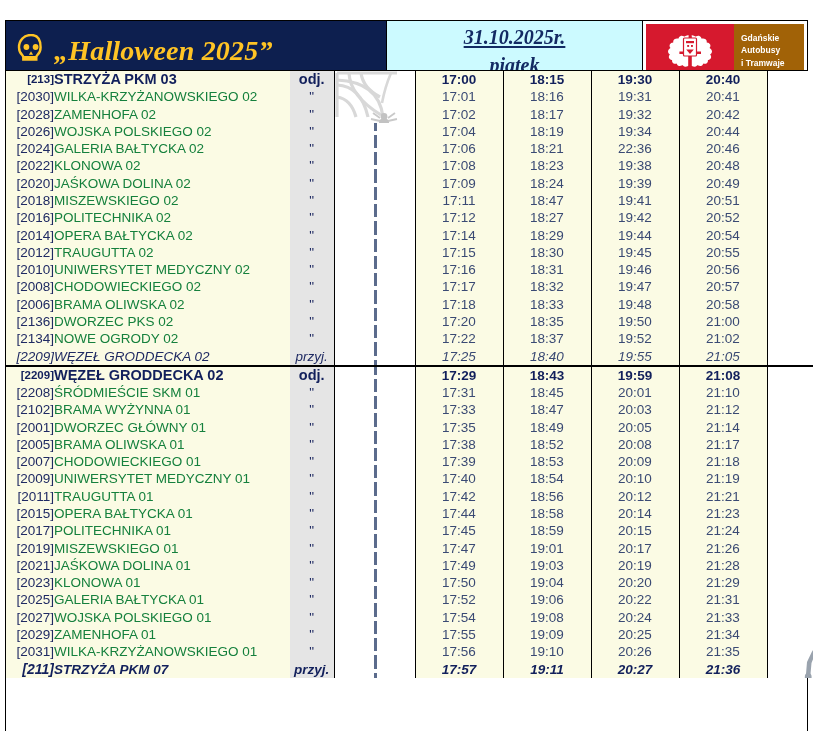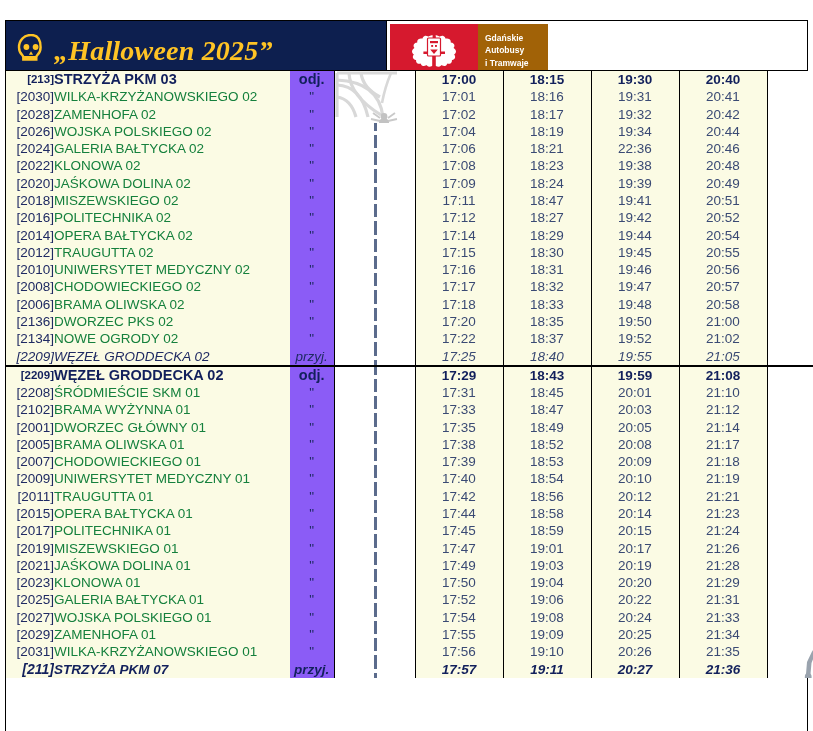--- a/index.html
+++ b/index.html
@@ -77,21 +77,21 @@
 
   td.id{
     background:#fbfbe4;text-align:right;padding-right:4px;
     font-size:11px;color:#1f2a63;
   }
   td.name{
     background:#fbfbe4;text-align:left;padding-left:6px;
     font-size:13.5px;color:#15803d;
   }
   td.od{
-    background:#8b5cf6;text-align:center;
+    background:#e5e5e5;text-align:center;
     font-size:11.5px;color:#1f2a63;
     border-right:1px solid #000;
   }
   td.web{background:#ffffff;border-right:1px solid #000;position:relative;}
   td.tm{
     background:#fbfbe4;text-align:center;
     font-size:13.5px;color:#3a4a74;
     border-right:1px solid #000;
   }
   td.skel{background:#ffffff;position:relative;}
@@ -126,20 +126,24 @@
     <div class="hdr-title">
       <svg class="skull-icon" viewBox="0 0 30 34">
         <path d="M15 1C7.8 1 3 6.4 3 13.2c0 4 1.6 6.4 3.3 8 .8.8 1 1.3 1 2.2v2.1h1.9v-2.3h1.8v2.3h1.9v-2.3h1.8v2.3h1.9v-2.3h1.8v2.3h1.9v-2.1c0-.9.2-1.4 1-2.2 1.7-1.6 3.3-4 3.3-8C24.6 6.4 22.2 1 15 1z" fill="none" stroke="#ffc425" stroke-width="2.4"></path>
         <circle cx="10.4" cy="13" r="2.9" fill="#ffc425"></circle>
         <circle cx="19.6" cy="13" r="2.9" fill="#ffc425"></circle>
         <path d="M15 17.2l-2.1 3.6h4.2z" fill="#ffc425"></path>
       </svg>
       <span class="hdr-title-text">„Halloween 2025”</span>
     </div>
 
+    <div class="hdr-date">
+      <span class="hdr-date-line">31.10.2025r.</span>
+      <span class="hdr-date-line">piątek</span>
+    </div>
 
     <div class="hdr-logo">
       <div class="logo-red">
         <svg class="crest" viewBox="0 0 52 38">
           <g fill="#ffffff">
             <path d="M26 3c-3 0-5.4 1.6-5.4 1.6S18.4 3.3 16.6 4c-1.9.7-2 2.6-2 2.6S12 5.9 10.4 7.2C8.8 8.5 9.3 10.6 9.3 10.6S6.6 10.8 5.8 12.6c-.8 1.8.6 3.4.6 3.4S4 17.3 4 19.4c0 2 1.9 3 1.9 3s-1.6 1.7-.9 3.5c.7 1.8 3.1 2 3.1 2s-.4 2.2 1.1 3.3c1.5 1.1 3.5.3 3.5.3s.4 2 2.3 2.5c1.9.5 3.4-.9 3.4-.9s1.1 1.7 3.2 1.7c1.6 0 2.6-1 2.6-1V22H15.4v-2.4h9.2V3z"></path>
             <path d="M26 3c3 0 5.4 1.6 5.4 1.6S33.6 3.3 35.4 4c1.9.7 2 2.6 2 2.6S40 5.9 41.6 7.2c1.6 1.3 1.1 3.4 1.1 3.4s2.7.2 3.5 2c.8 1.8-.6 3.4-.6 3.4s2.4 1.3 2.4 3.4c0 2-1.9 3-1.9 3s1.6 1.7.9 3.5c-.7 1.8-3.1 2-3.1 2s.4 2.2-1.1 3.3c-1.5 1.1-3.5.3-3.5.3s-.4 2-2.3 2.5c-1.9.5-3.4-.9-3.4-.9s-1.1 1.7-3.2 1.7c-1.6 0-2.6-1-2.6-1V22h9.2v-2.4h-9.2V3z"></path>
           </g>
           <rect x="19.5" y="6" width="13" height="18" rx="1" fill="#ffffff" stroke="#d6192e" stroke-width="1.2"></rect>
           <g fill="#d6192e">

